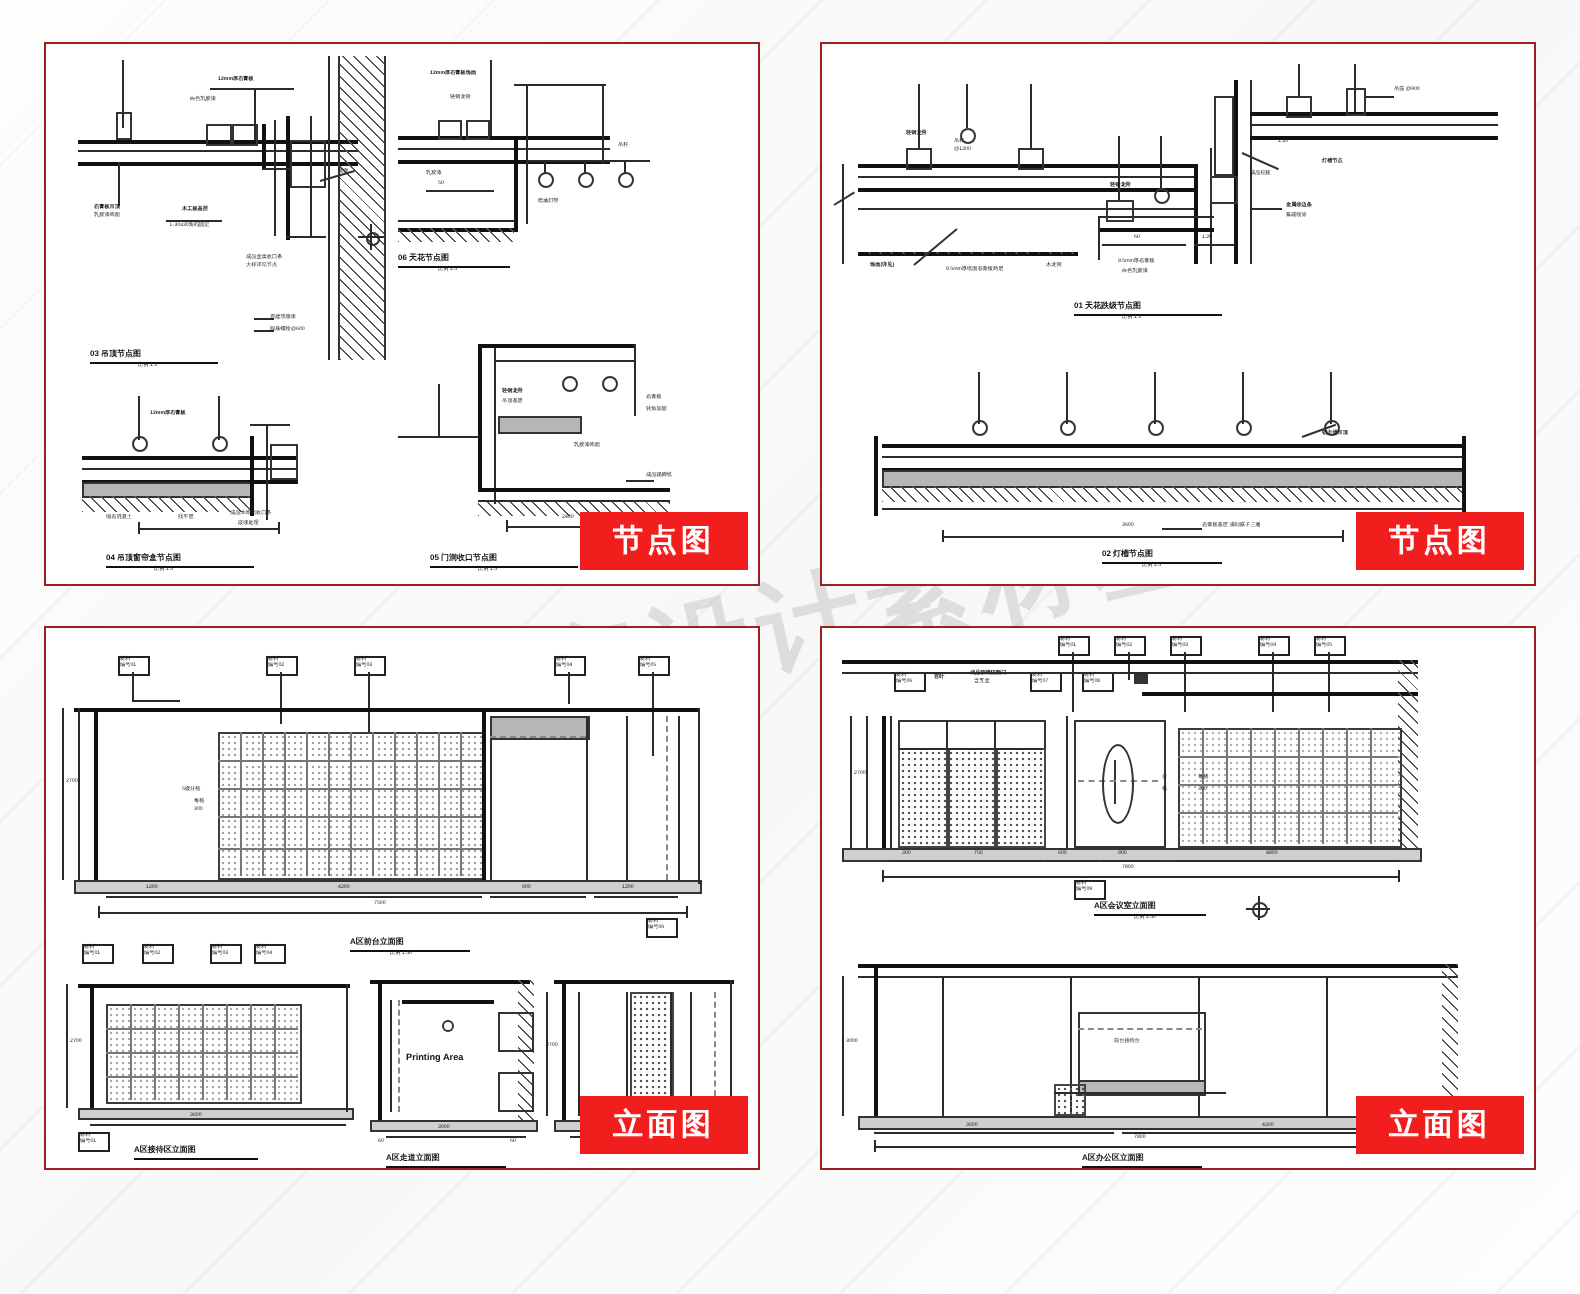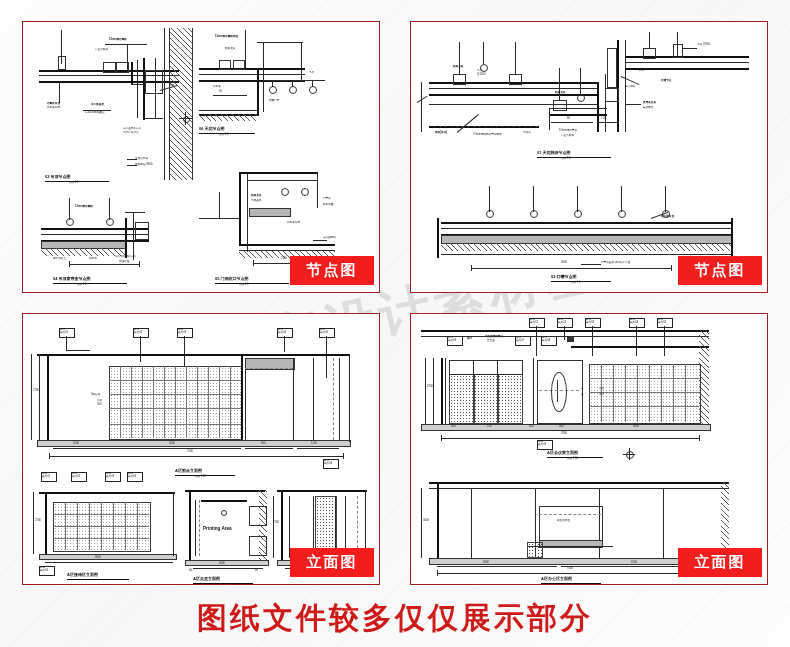--- a/index.html
+++ b/index.html
@@ -638,14 +638,13 @@
       <div class="ln v" style="left:310px;top:256px;height:6px;"></div>
       <div class="tiny" style="left:156px;top:254px;">7800</div>
 
       <div class="title-lbl" style="left:130px;top:262px;">A区办公区立面图</div>
       <div class="title-ul" style="left:130px;top:269px;width:60px;"></div>
     </div>
 
     <div class="badge badge-tl">立面图</div>
   </div>
 
-  <div class="caption" style="bottom:8px;">图纸文件较多仅仅展示部分</div>
 </div>
 
 </body></html>

